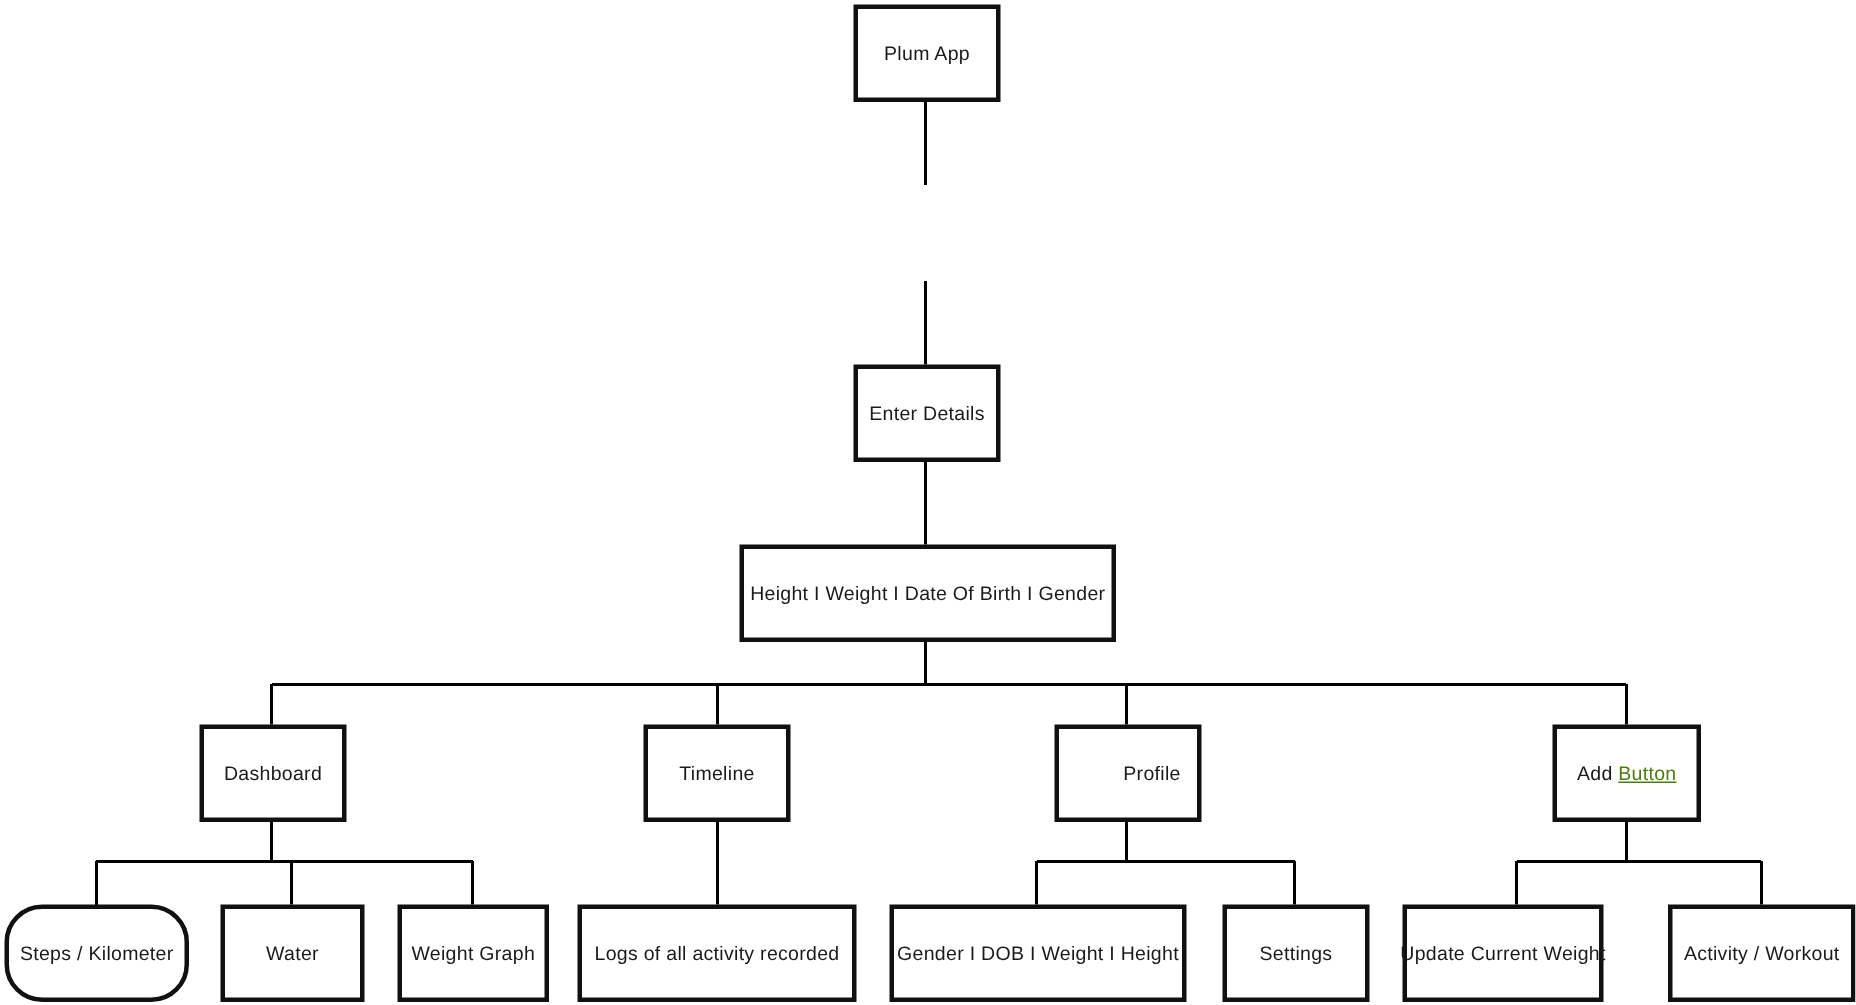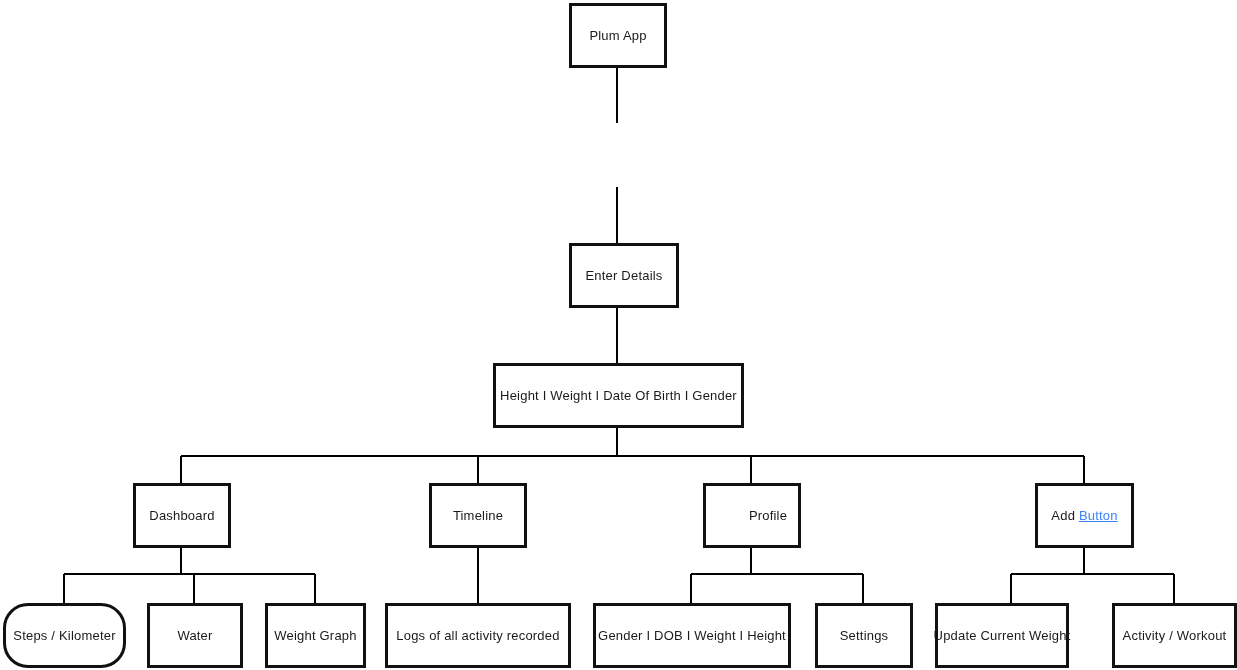--- a/index.html
+++ b/index.html
@@ -38,21 +38,21 @@
     font-size: 13px;
     font-family: "Liberation Sans", sans-serif;
     letter-spacing: 0.2px;
     line-height: 1.2;
     padding: 2px 6px;
     z-index: 2;
   }
   .node .label { display: inline-block; white-space: nowrap; }
   .node.wide .label { white-space: nowrap; }
   .link-text {
-    color: #3b82f6;
+    color: #4d7c0f;
     text-decoration: underline;
   }
 </style>
 </head>
 <body>
 
 <div id="canvas">
 
   <svg class="connectors" viewBox="0 0 1237 670" xmlns="http://www.w3.org/2000/svg">
 
@@ -86,21 +86,21 @@
     <line x1="1011" y1="574" x2="1174" y2="574"></line>
     <line x1="1011" y1="574" x2="1011" y2="603"></line>
     <line x1="1174" y1="574" x2="1174" y2="603"></line>
   </svg>
 
   <div class="node" style="left:569px; top:3px; width:98px; height:65px;align-items:center;">
     <span class="label">Plum App</span>
   </div>
 
 
-  <div class="node" style="left:569px; top:243px; width:110px; height:65px;align-items:center;">
+  <div class="node" style="left:569px; top:243px; width:98px; height:65px;align-items:center;">
     <span class="label">Enter Details</span>
   </div>
 
   <div class="node wide" style="left:493px; top:363px; width:251px; height:65px;">
     <span class="label">Height I Weight I Date Of Birth I Gender</span>
   </div>
 
   <div class="node" style="left:133px; top:483px; width:98px; height:65px;text-align:right;">
     <span class="label">Dashboard</span>
   </div>

